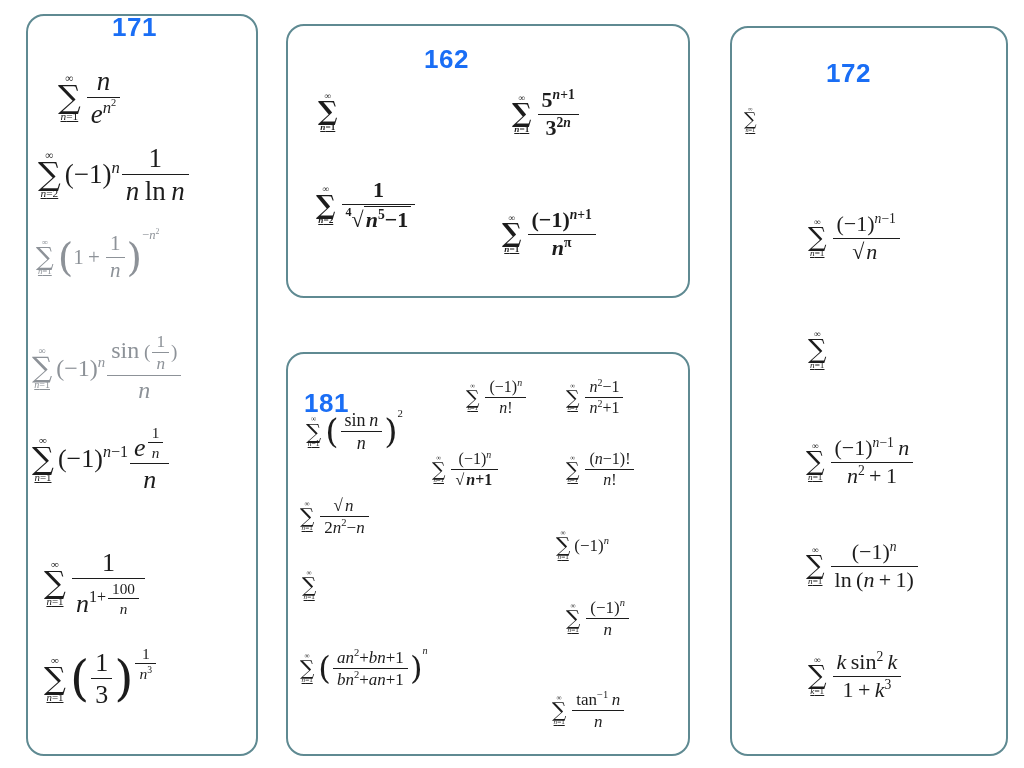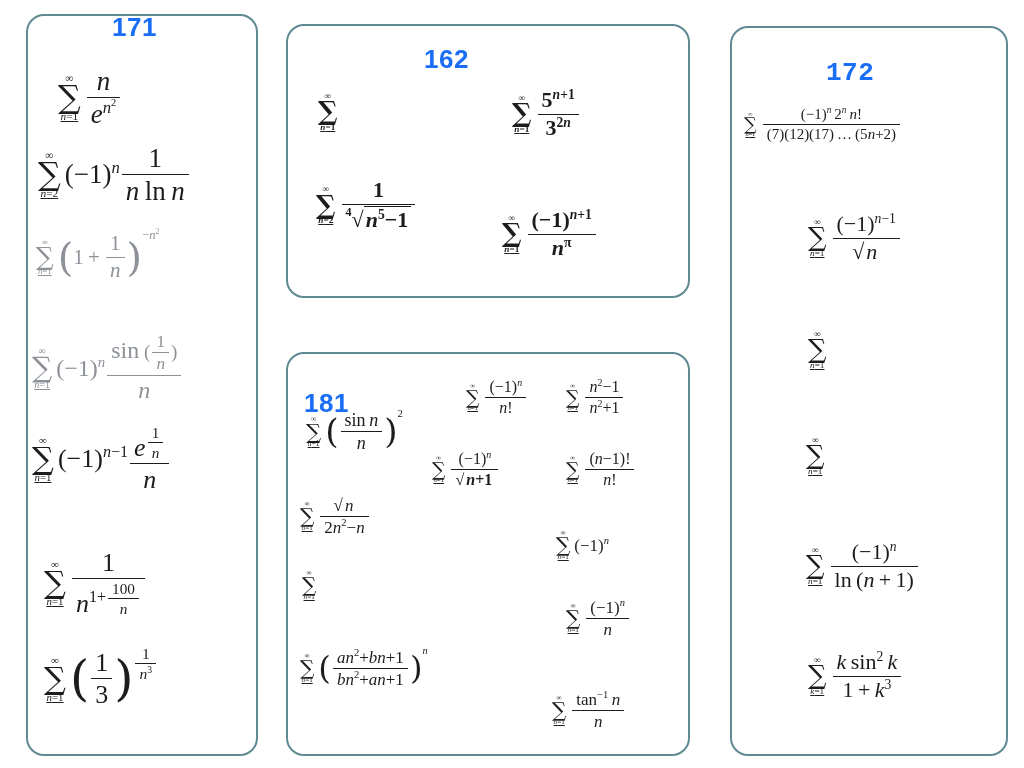--- a/index.html
+++ b/index.html
@@ -34,21 +34,21 @@
   }
   
   #card-171 { left: 26px;  top: 14px;  width: 232px; height: 742px; }
   #card-162 { left: 286px; top: 24px;  width: 404px; height: 274px; }
   #card-181 { left: 286px; top: 352px; width: 404px; height: 404px; }
   #card-172 { left: 730px; top: 26px;  width: 278px; height: 730px; }
 
   #num-171 { left: 112px; top: 12px; }
   #num-162 { left: 424px; top: 44px; }
   #num-181 { left: 304px; top: 388px; }
-  #num-172 { left: 826px; top: 58px; font-family: Liberation Mono, monospace; }
+  #num-172 { left: 826px; top: 58px; }
 
   
   .expr {
     position: absolute;
     color: #1c1c1c;
     font-family: "Liberation Serif", serif;
     white-space: nowrap;
     line-height: 1;
   }
   .expr.faded { color: #8d9298; }
@@ -224,33 +224,33 @@
   </div>
 
   <div class="expr" style="left:552px; top:690px; font-size:17px;">
     <span class="sigma"><span class="top">∞</span><span class="sig">∑</span><span class="bot"><span class="it">n</span>=1</span></span><span class="frac"><span class="num">tan<sup class="sm">−1</sup> <span class="it">n</span></span><span class="den"><span class="it">n</span></span></span>
   </div>
 
   <div class="card" id="card-172"></div>
   <div class="card-number" id="num-172">172</div>
 
   <div class="expr" style="left:744px; top:106px; font-size:15px;">
-    <span class="sigma"><span class="top">∞</span><span class="sig">∑</span><span class="bot"><span class="it">n</span>=1</span></span><span class="frac"><span class="num">(−1)<sup class="sm"><span class="it">n</span></sup> 2<sup class="sm"><span class="it">n</span></sup> <span class="it">n</span>!</span><span class="den">(7)(12)(17) … (5<span class="it">n</span>+2)</span></span>
+    <span class="sigma"><span class="top">∞</span><span class="sig">∑</span><span class="bot"><span class="it">n</span>=1</span></span>
   </div>
 
   <div class="expr" style="left:808px; top:212px; font-size:22px;">
     <span class="sigma"><span class="top">∞</span><span class="sig">∑</span><span class="bot"><span class="it">n</span>=1</span></span><span class="frac"><span class="num">(−1)<sup class="sm"><span class="it">n</span>−1</sup></span><span class="den">√<span class="bar" style="padding:1px 3px 0 2px;"><span class="it">n</span></span></span></span>
   </div>
 
   <div class="expr" style="left:808px; top:330px; font-size:22px;">
     <span class="sigma"><span class="top">∞</span><span class="sig">∑</span><span class="bot"><span class="it">n</span>=1</span></span>
   </div>
 
   <div class="expr" style="left:806px; top:436px; font-size:22px;">
-    <span class="sigma"><span class="top">∞</span><span class="sig">∑</span><span class="bot"><span class="it">n</span>=1</span></span>
+    <span class="sigma"><span class="top">∞</span><span class="sig">∑</span><span class="bot"><span class="it">n</span>=1</span></span><span class="frac"><span class="num">(−1)<sup class="sm"><span class="it">n</span>−1</sup> <span class="it">n</span></span><span class="den"><span class="it">n</span><sup class="sm">2</sup> + 1</span></span>
   </div>
 
   <div class="expr" style="left:806px; top:540px; font-size:22px;">
     <span class="sigma"><span class="top">∞</span><span class="sig">∑</span><span class="bot"><span class="it">n</span>=1</span></span><span class="frac"><span class="num">(−1)<sup class="sm"><span class="it">n</span></sup></span><span class="den">ln (<span class="it">n</span> + 1)</span></span>
   </div>
 
   <div class="expr" style="left:808px; top:650px; font-size:22px;">
     <span class="sigma"><span class="top">∞</span><span class="sig">∑</span><span class="bot"><span class="it">k</span>=1</span></span><span class="frac"><span class="num"><span class="it">k</span> sin<sup class="sm">2</sup> <span class="it">k</span></span><span class="den">1 + <span class="it">k</span><sup class="sm">3</sup></span></span>
   </div>
 

